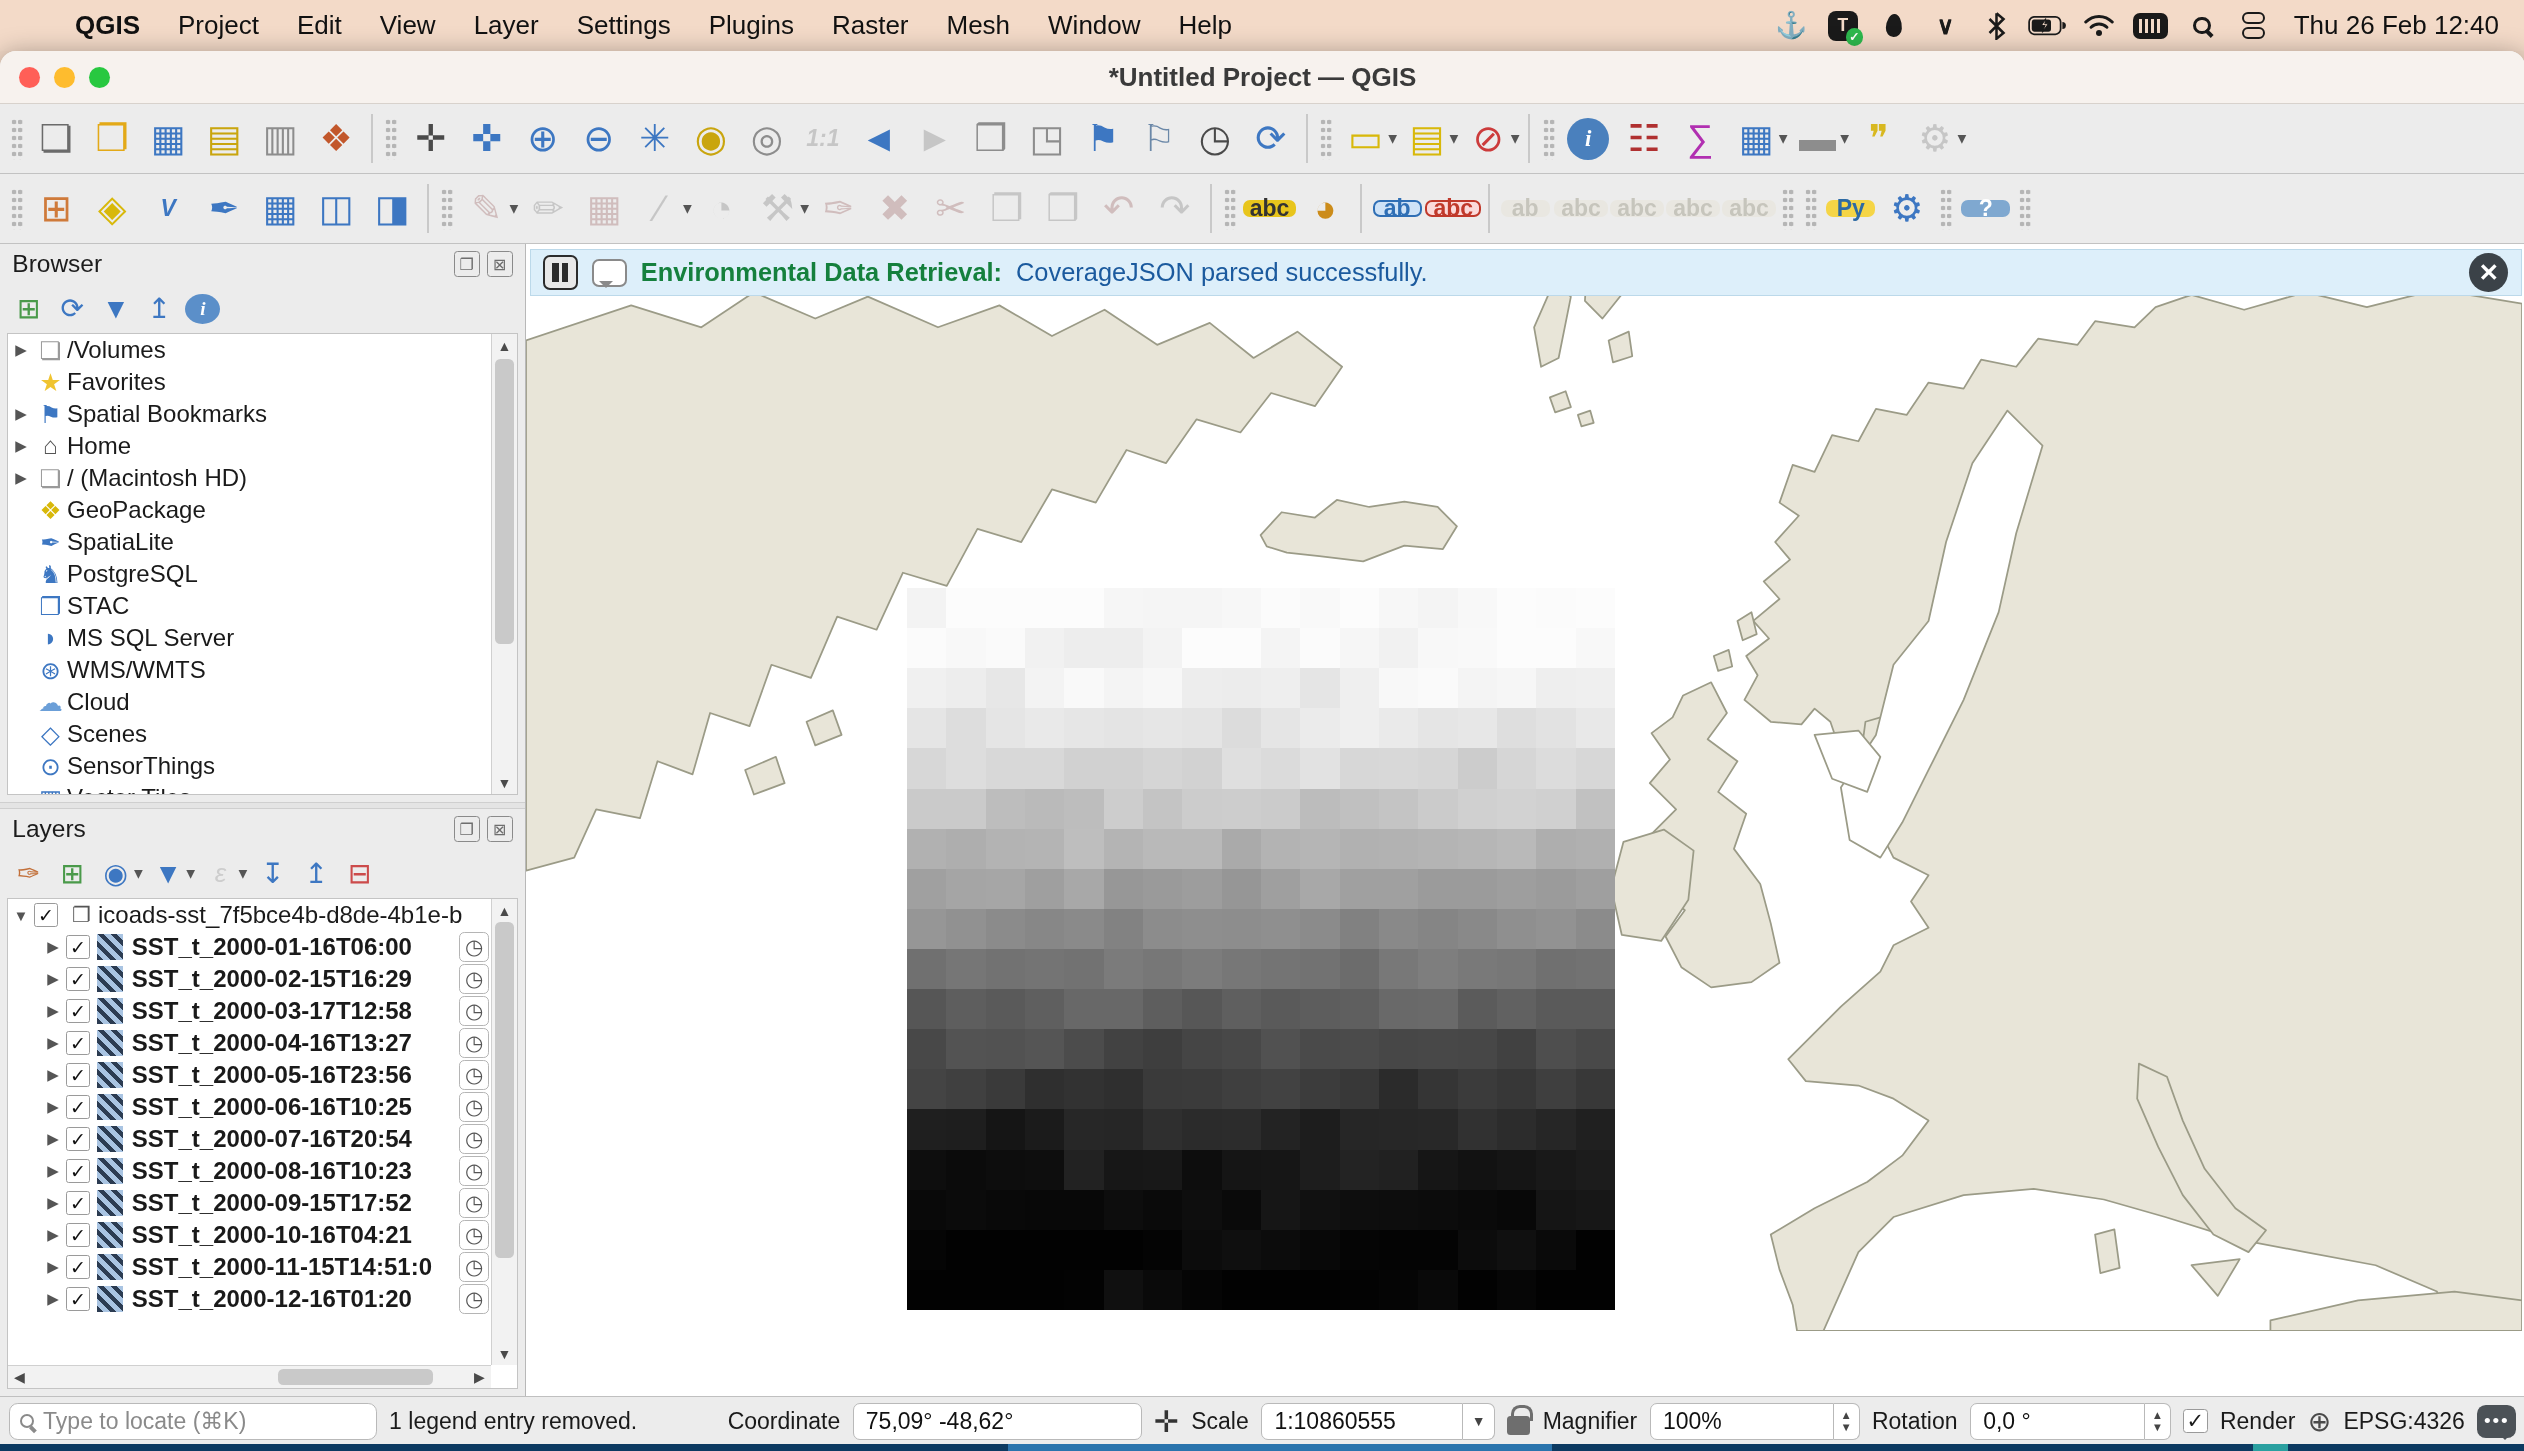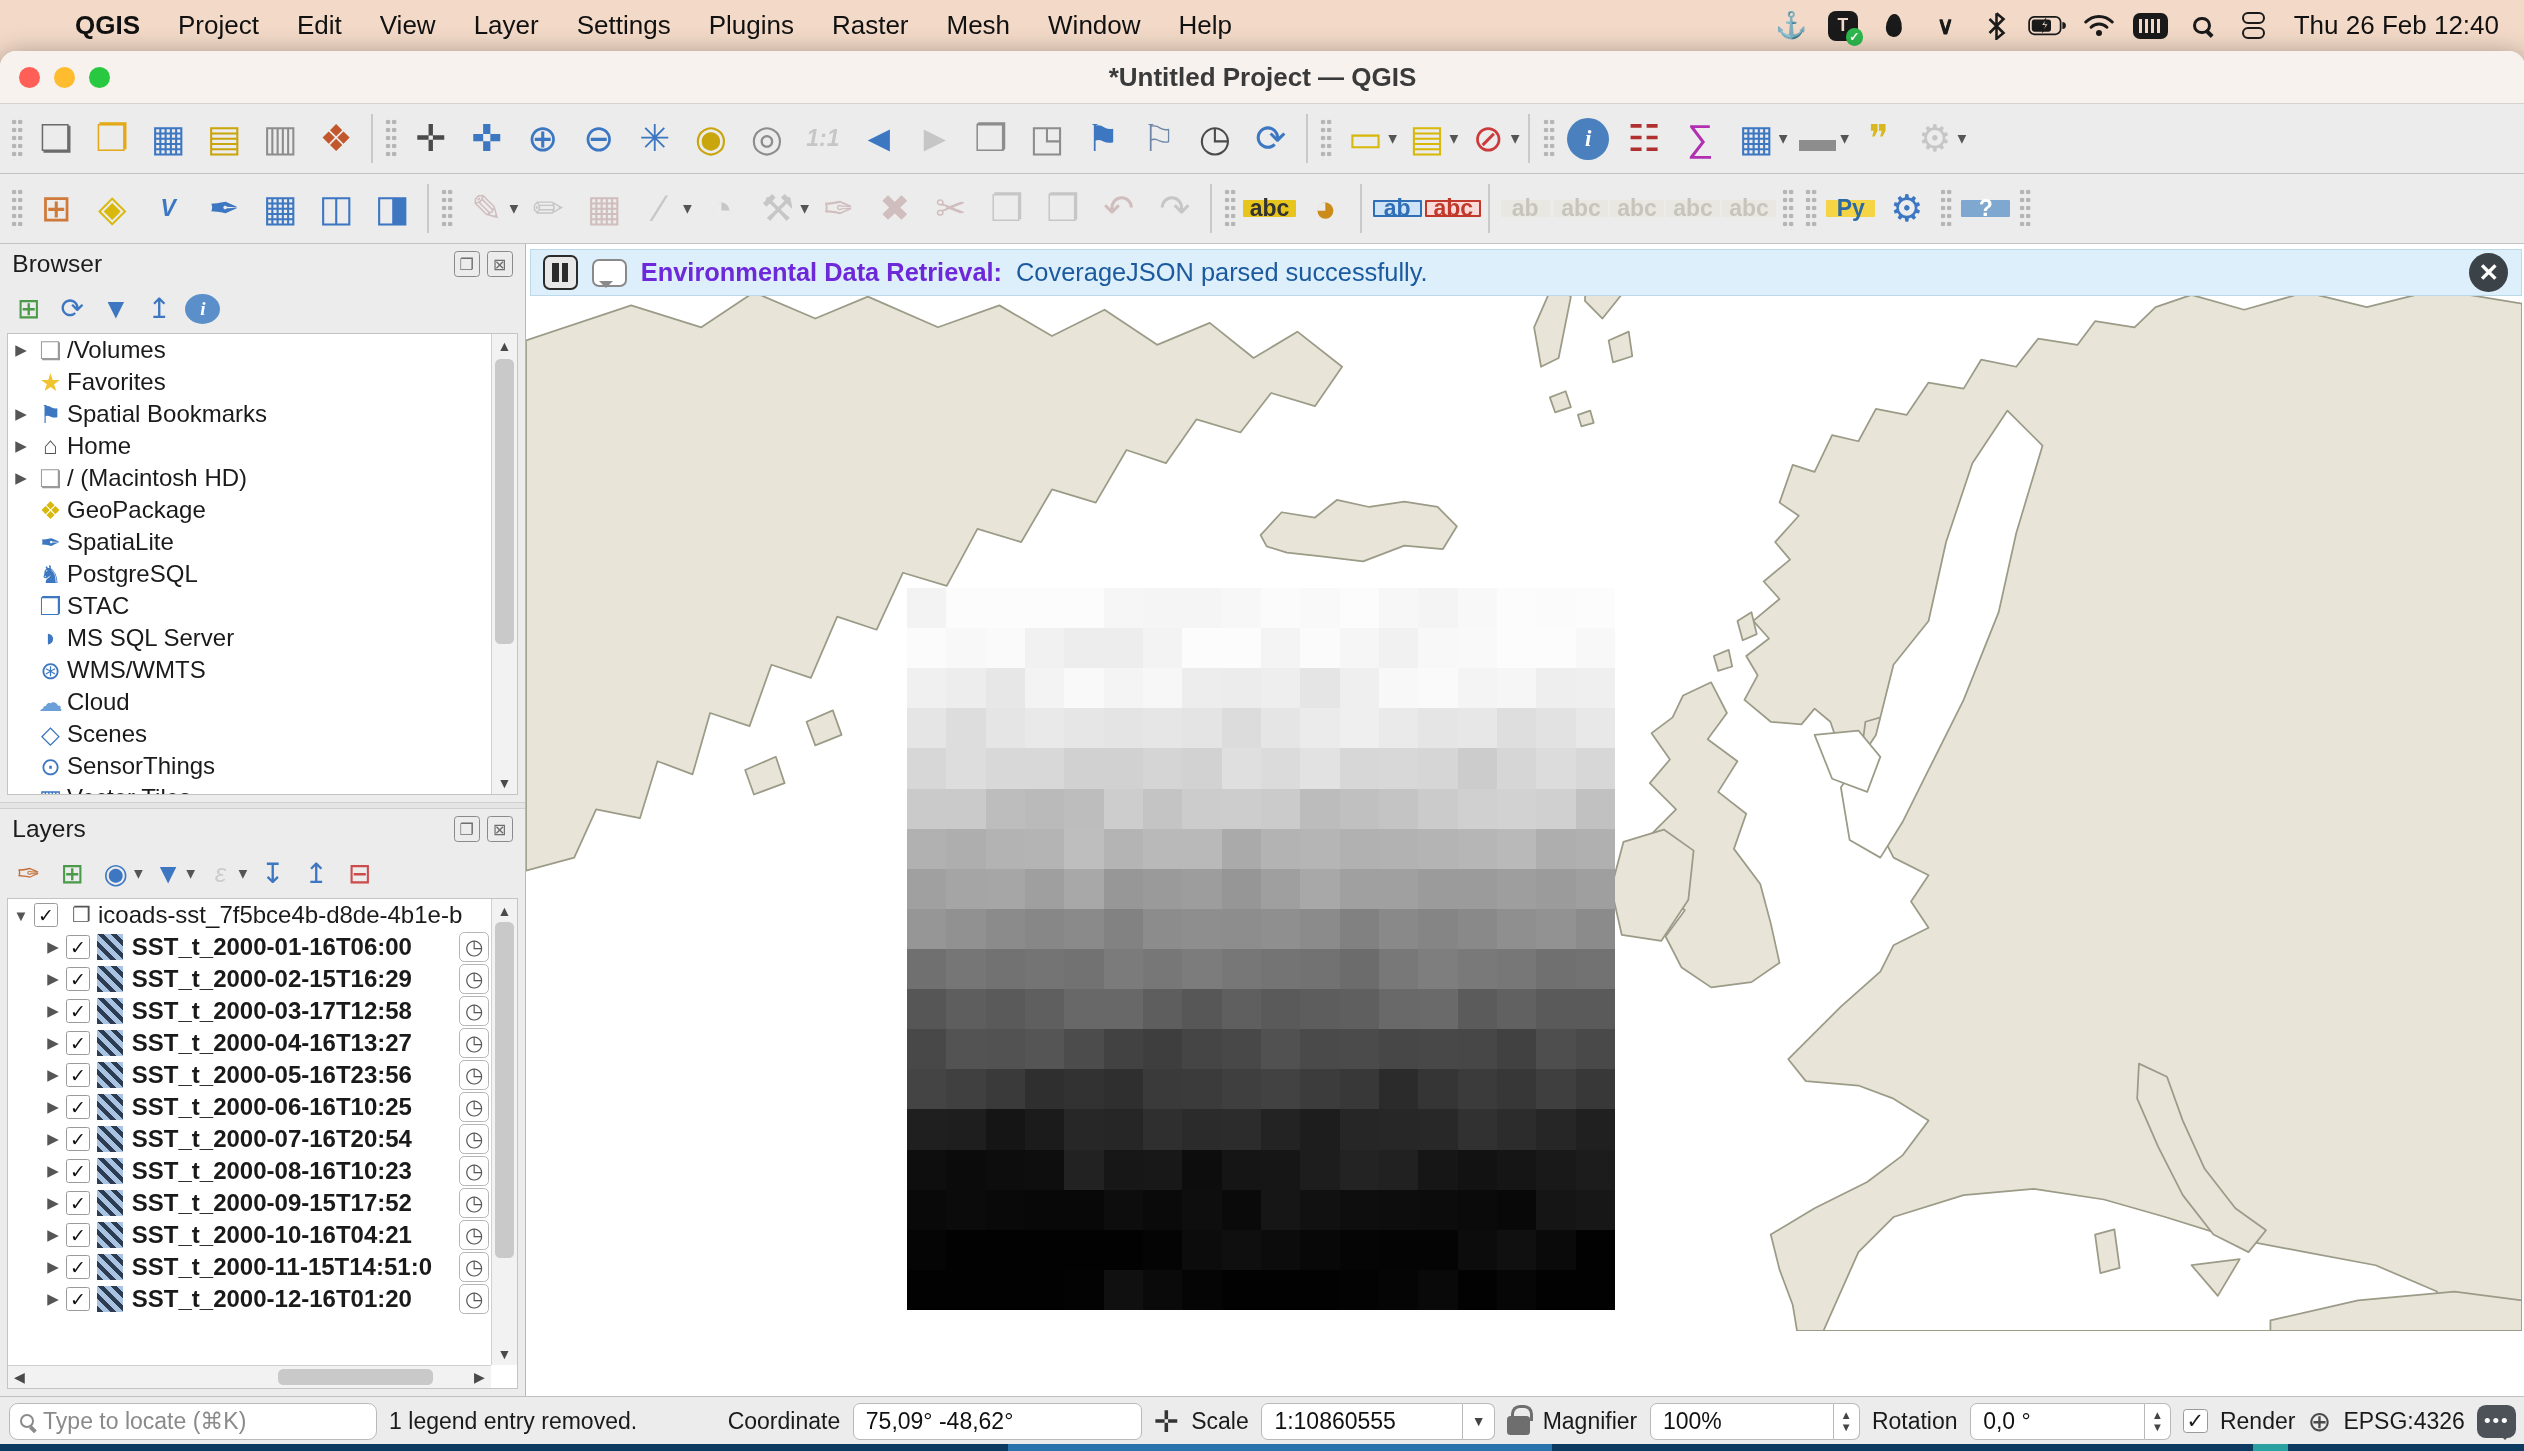--- a/index.html
+++ b/index.html
@@ -49,21 +49,21 @@
     display:flex; align-items:center; padding:0 5.3px; overflow:hidden; }
   .grip { width:12.3px; height:42px; margin:0 5.3px;
     background-image:radial-gradient(circle, #b5b5b5 2.2px, transparent 2.6px);
     background-size:6.1px 8px; flex:none; }
   .tb-btn { width:56px; height:56px; flex:none; display:flex; align-items:center;
     justify-content:center; font-size:37px; border-radius:7px; position:relative; }
   .tb-btn.small-txt { font-size:23px; font-weight:bold;font-style:italic; }
   .tb-btn.disabled { opacity:.45; }
   .tb-sep { width:1.8px; height:49px; background:#c9c9c9; margin:0 7px; flex:none; }
   .dd { font-size:17.5px; color:#555; margin:0 1.8px 0 -5.3px; flex:none; }
-  .chip { min-width:49px; height:17px; padding:0 7px; border-radius:1px; display:flex;
+  .chip { min-width:49px; height:17px; padding:0 7px; border-radius:7px; display:flex;
     align-items:center; justify-content:center; font-weight:bold; font-size:23px; }
 
   .pluginbar { height:65px; background:#ececec; border-bottom:0.9px solid #bdbdbd;
     display:flex; align-items:center; padding:0 5.3px; }
   .edr-btn { width:56px; height:56px; background:#fff; border-radius:5.3px;
     display:flex; align-items:center; justify-content:center; }
   .edr-globe { width:47px; height:47px; border-radius:50%; background:#3db54a;
     display:flex; align-items:center; justify-content:center; font-size:21px;
     font-weight:bold; color:#111; text-shadow:0 0 3.5px #fff, 0 0 3.5px #fff; }
 
@@ -129,21 +129,21 @@
     display:grid; grid-template-columns:repeat(18,1fr); grid-template-rows:repeat(18,1fr); }
   .msgbar { position:absolute; top:5.3px; left:3.5px; right:3.5px; height:47px; background:#ddeffa;
     border:1.8px solid #bcd9ea; display:flex; align-items:center; padding:0 12.3px; gap:14px; }
   .cols-btn { width:35px; height:35px; border:2.6px solid #2b2b2b; border-radius:7px; background:#e8e8e8;
     display:flex; align-items:center; justify-content:center; gap:3.5px; }
   .cols-btn i { width:6.1px; height:19px; background:#2b2b2b; display:block; }
   .bubble-ico { width:35px; height:28px; border:2.6px solid #8a8a8a; border-radius:7px; background:#fff;
     position:relative; }
   .bubble-ico::after { content:""; position:absolute; left:5.3px; bottom:-10.5px; border:7px solid transparent;
     border-top-color:#8a8a8a; }
-  .msg-prefix { color:#6d28d9; font-weight:bold; font-size:25.4px; }
+  .msg-prefix { color:#15803d; font-weight:bold; font-size:25.4px; }
   .msg-text { color:#1b5a9e; font-size:25.4px; }
   .msg-close { margin-left:auto; width:39px; height:39px; background:#3b4248; border-radius:50%;
     color:#fff; font-size:24.5px; font-weight:bold; display:flex; align-items:center; justify-content:center; }
 
   
   .statusbar { height:49px; background:#ececec; border-top:0.9px solid #c0c0c0;
     display:flex; align-items:center; padding:0 8.8px; gap:12.3px; font-size:23px; color:#1a1a1a;
     flex:none; white-space:nowrap; }
   .locator { width:368px; height:37px; background:#fff; border:1.8px solid #b9b9b9; border-radius:8.8px;
     display:flex; align-items:center; padding:0 10.5px; gap:8.8px; color:#8a8a8a; flex:none; }

